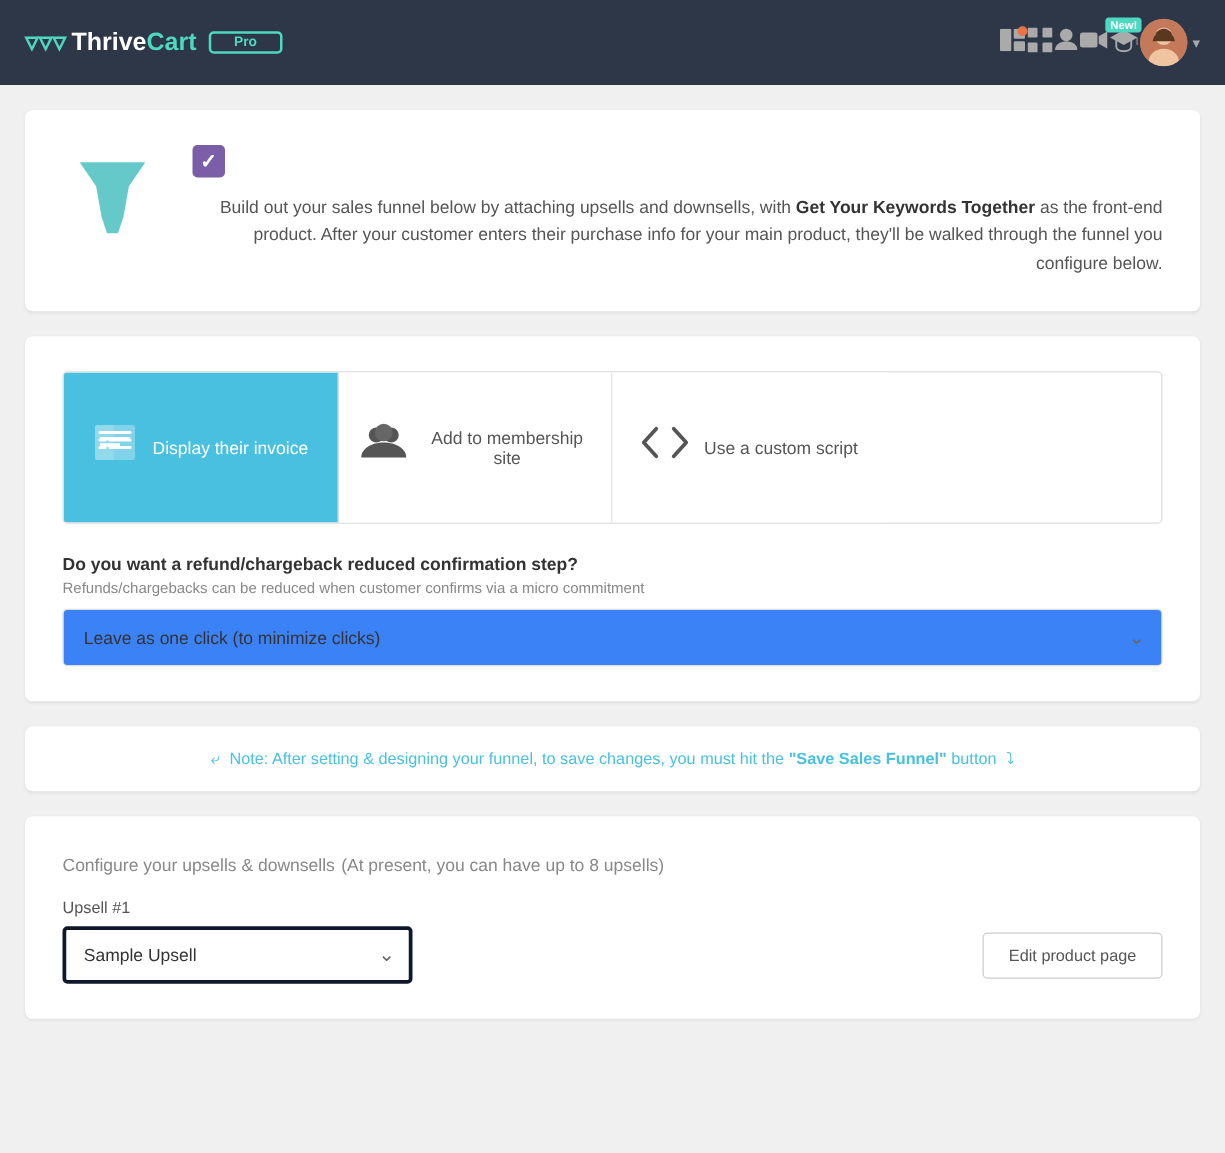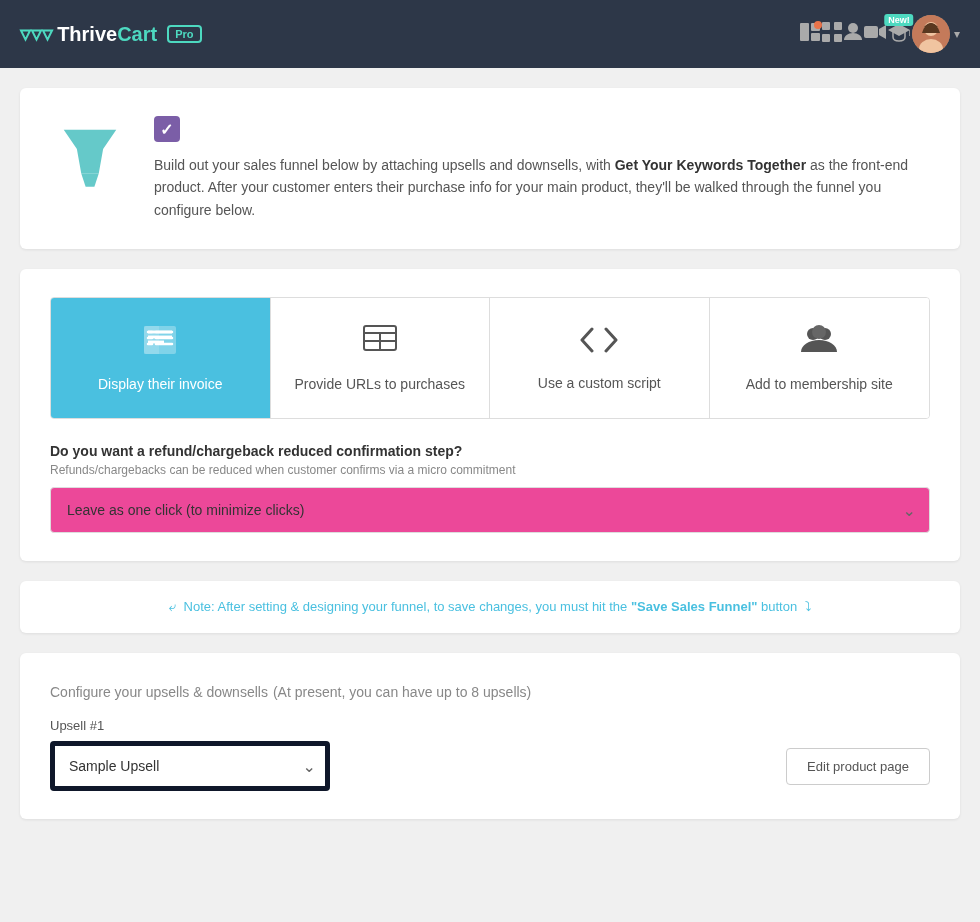--- a/index.html
+++ b/index.html
@@ -14,21 +14,21 @@
       padding: 0 20px;
       justify-content: space-between;
     }
     .header-left { display: flex; align-items: center; gap: 10px; }
     .logo-text { color: #fff; font-size: 20px; font-weight: 700; display: flex; align-items: center; gap: 4px; }
     .logo-icon { color: #4dd9c0; font-size: 22px; }
     .pro-badge {
       border: 2px solid #4dd9c0;
       color: #4dd9c0;
       font-size: 11px;
-      padding: 1px 6px;
+      padding: 1px 18px;
       border-radius: 4px;
       font-weight: 600;
     }
     .header-right { display: flex; align-items: center; gap: 2px; }
     .header-icon { color: #aaa; font-size: 18px; cursor: pointer; position: relative; }
     .new-badge {
       background: #4dd9c0;
       color: #fff;
       font-size: 9px;
       font-weight: 700;
@@ -89,40 +89,40 @@
     .checkbox-checked {
       width: 26px; height: 26px;
       background: #7B5EA7;
       border-radius: 4px;
       display: flex; align-items: center; justify-content: center;
       flex-shrink: 0;
     }
     .check-mark { color: #fff; font-size: 16px; font-weight: 700; }
     .enable-title { font-size: 20px; color: #333; }
     .enable-title strong { font-weight: 700; }
-    .enable-desc { font-size: 14px; color: #555; line-height: 1.6; }
+    .enable-desc { font-size: 14px; color: #555; line-height: 1.6; text-align: right; }
     .enable-desc strong { font-weight: 700; color: #333; }
 
     
     .purchase-section { }
     .purchase-heading { font-size: 18px; font-weight: 700; color: #333; margin-bottom: 20px; }
 
     .options-grid {
       display: grid;
       grid-template-columns: repeat(4, 1fr);
       gap: 0;
       border: 1px solid #ddd;
       border-radius: 4px;
       overflow: hidden;
       margin-bottom: 24px;
     }
     .option-card {
       padding: 24px 16px;
       display: flex;
-      flex-direction: column;
+      flex-direction: row;
       align-items: center;
       justify-content: center;
       gap: 12px;
       cursor: pointer;
       border-right: 1px solid #ddd;
       background: #fff;
       transition: background 0.15s;
       min-height: 120px;
     }
     .option-card:last-child { border-right: none; }
@@ -137,21 +137,21 @@
     .refund-sublabel { font-size: 12px; color: #888; margin-bottom: 10px; }
     .select-wrap { position: relative; }
     .select-wrap select {
       width: 100%;
       padding: 14px 40px 14px 16px;
       border: 1px solid #ddd;
       border-radius: 4px;
       font-size: 14px;
       color: #333;
       appearance: none;
-      background: #ec4899;
+      background: #3b82f6;
       cursor: pointer;
     }
     .select-arrow {
       position: absolute;
       right: 14px;
       top: 50%;
       transform: translateY(-50%);
       color: #666;
       pointer-events: none;
       font-size: 16px;
@@ -171,21 +171,21 @@
 
     
     .configure-heading { font-size: 18px; font-weight: 700; color: #333; margin-bottom: 4px; }
     .configure-heading span { font-weight: 400; font-size: 14px; color: #888; }
     .upsell-label { font-size: 13px; color: #555; margin-bottom: 8px; margin-top: 16px; }
     .upsell-row { display: flex; align-items: center; gap: 16px; }
     .upsell-select-wrap { position: relative; flex: 1; max-width: 280px; }
     .upsell-select-wrap select {
       width: 100%;
       padding: 12px 36px 12px 14px;
-      border: 5px solid #0f172a;
+      border: 3px solid #0f172a;
       border-radius: 4px;
       font-size: 14px;
       color: #333;
       appearance: none;
       background: #fff;
       cursor: pointer;
     }
     .edit-upsell-btn {
       margin-left: auto;
       padding: 10px 20px;
@@ -316,52 +316,41 @@
               <line x1="14" y1="14" x2="30" y2="14" stroke="white" stroke-width="2.5" stroke-linecap="round"></line>
               <line x1="14" y1="20" x2="30" y2="20" stroke="white" stroke-width="2.5" stroke-linecap="round"></line>
               <line x1="6" y1="8" x2="10" y2="8" stroke="white" stroke-width="2.5" stroke-linecap="round"></line>
               <line x1="6" y1="14" x2="10" y2="14" stroke="white" stroke-width="2.5" stroke-linecap="round"></line>
               <line x1="6" y1="20" x2="10" y2="20" stroke="white" stroke-width="2.5" stroke-linecap="round"></line>
             </svg>
           </span>
           <span class="option-label">Display their invoice</span>
         </div>
 
-        <div class="option-card">
-          <span class="option-icon">
-            <svg width="36" height="32" viewBox="0 0 36 32" fill="none">
-              <rect x="2" y="2" width="32" height="24" rx="2" fill="none" stroke="#555" stroke-width="2"></rect>
-              <line x1="2" y1="9" x2="34" y2="9" stroke="#555" stroke-width="2"></line>
-              <line x1="18" y1="9" x2="18" y2="26" stroke="#555" stroke-width="2"></line>
-              <line x1="2" y1="17" x2="34" y2="17" stroke="#555" stroke-width="2"></line>
-            </svg>
-          </span>
-          <span class="option-label">Provide URLs to purchases</span>
-        </div>
-
-        <div class="option-card">
-          <span class="option-icon">
-            <svg width="38" height="30" viewBox="0 0 38 30" fill="none">
-              <polyline points="12,4 2,15 12,26" stroke="#555" stroke-width="3" fill="none" stroke-linecap="round" stroke-linejoin="round"></polyline>
-              <polyline points="26,4 36,15 26,26" stroke="#555" stroke-width="3" fill="none" stroke-linecap="round" stroke-linejoin="round"></polyline>
-            </svg>
-          </span>
-          <span class="option-label">Use a custom script</span>
-        </div>
 
         <div class="option-card">
           <span class="option-icon">
             <svg width="40" height="32" viewBox="0 0 40 32" fill="none">
               <circle cx="14" cy="10" r="6" fill="#555"></circle>
               <circle cx="26" cy="10" r="6" fill="#555"></circle>
               <circle cx="20" cy="8" r="7" fill="#666"></circle>
               <path d="M2 28 c0-7 8-12 18-12 s18 5 18 12" fill="#555"></path>
             </svg>
           </span>
           <span class="option-label">Add to membership site</span>
+        </div>
+
+        <div class="option-card">
+          <span class="option-icon">
+            <svg width="38" height="30" viewBox="0 0 38 30" fill="none">
+              <polyline points="12,4 2,15 12,26" stroke="#555" stroke-width="3" fill="none" stroke-linecap="round" stroke-linejoin="round"></polyline>
+              <polyline points="26,4 36,15 26,26" stroke="#555" stroke-width="3" fill="none" stroke-linecap="round" stroke-linejoin="round"></polyline>
+            </svg>
+          </span>
+          <span class="option-label">Use a custom script</span>
         </div>
       </div>
 
       <div class="refund-section">
         <div class="refund-label">Do you want a refund/chargeback reduced confirmation step?</div>
         <div class="refund-sublabel">Refunds/chargebacks can be reduced when customer confirms via a micro commitment</div>
         <div class="select-wrap">
           <select>
             <option>Leave as one click (to minimize clicks)</option>
             <option>Add a confirmation step</option>

